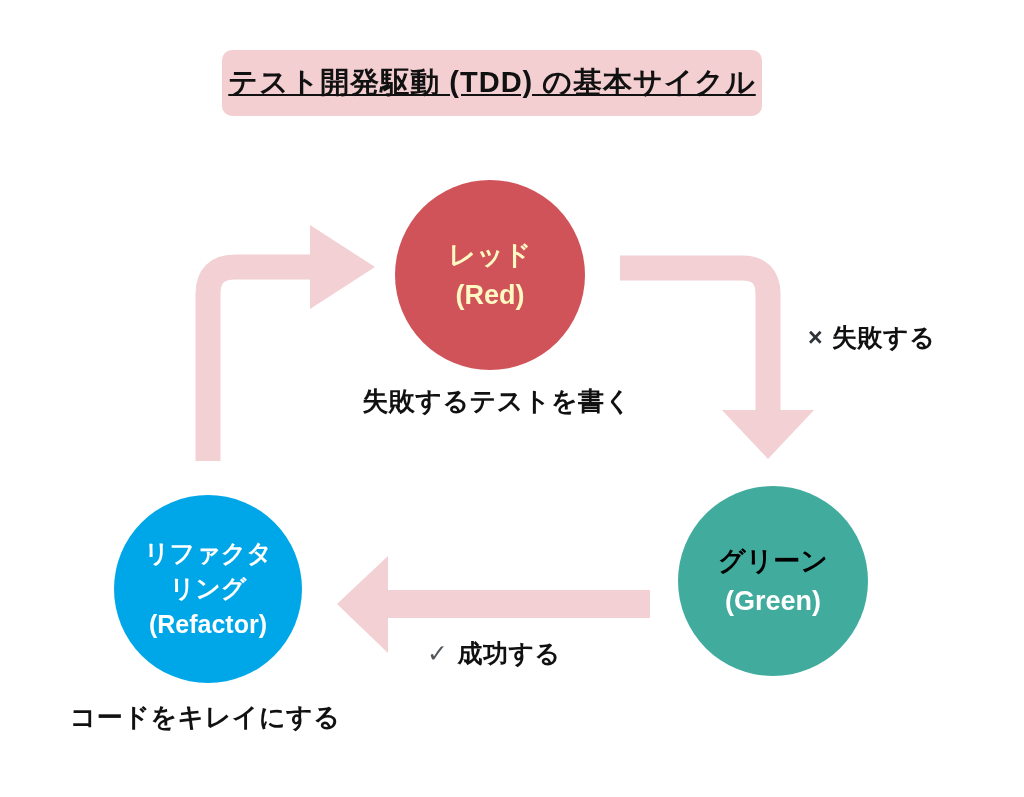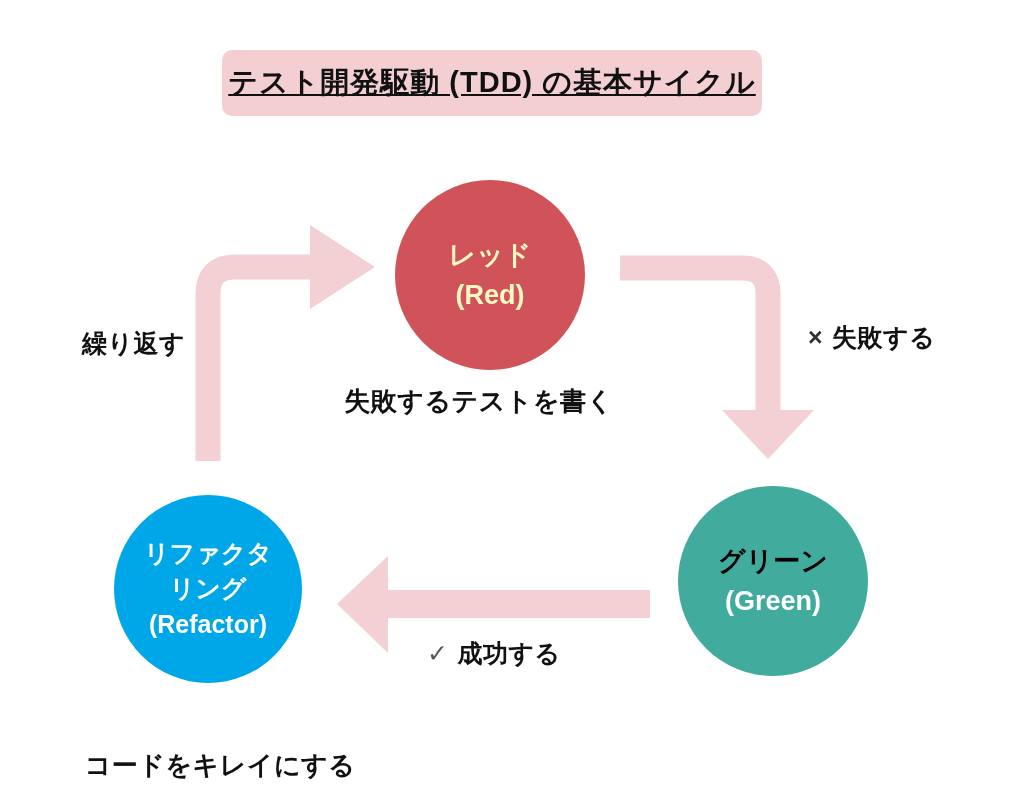--- a/index.html
+++ b/index.html
@@ -57,23 +57,23 @@
   .node-blue   { left: 114px; top: 495px; width: 188px; height: 188px; font-size: 25px; line-height: 1.42; }
   .node span { display: block; }
   .caption {
     position: absolute;
     transform: translateX(-50%);
     font-size: 26px;
     font-weight: 700;
     white-space: nowrap;
     letter-spacing: 0.5px;
   }
-  .caption-red   { left: 479px; top: 384px; }
+  .caption-red   { left: 497px; top: 384px; }
   .caption-green { left: 780px; top: 700px; }
-  .caption-blue  { left: 220px; top: 700px; margin-top: 48px; }
+  .caption-blue  { left: 205px; top: 700px; }
   .edge-label {
     position: absolute;
     font-size: 25px;
     font-weight: 700;
     white-space: nowrap;
     letter-spacing: 0.5px;
   }
   .edge-label .sym { margin-right: 9px; font-weight: 700; }
   .label-repeat  { left: 82px;  top: 327px; }
   .label-fail    { left: 808px; top: 321px; }
@@ -112,23 +112,20 @@
 
   <div class="node node-blue" style="background-color: rgb(0, 167, 232);">
     <span style="color: rgb(255, 255, 255);">リファクタ</span>
     <span style="color: rgb(255, 255, 255);">リング</span>
     <span style="color: rgb(255, 255, 255);">(Refactor)</span>
   </div>
 
   <div class="caption caption-red">失敗するテストを書く</div>
   <div class="caption caption-blue">コードをキレイにする</div>
 
-  <div class="edge-label label-repeat">
-    <span>繰り返す</span>
-  </div>
 
   <div class="edge-label label-fail">
     <span class="sym" style="color: rgb(47, 50, 55);">×</span><span>失敗する</span>
   </div>
 
   <div class="edge-label label-success">
     <span class="sym" style="color: rgb(83, 87, 92);">✓</span><span>成功する</span>
   </div>
 
 </div>

